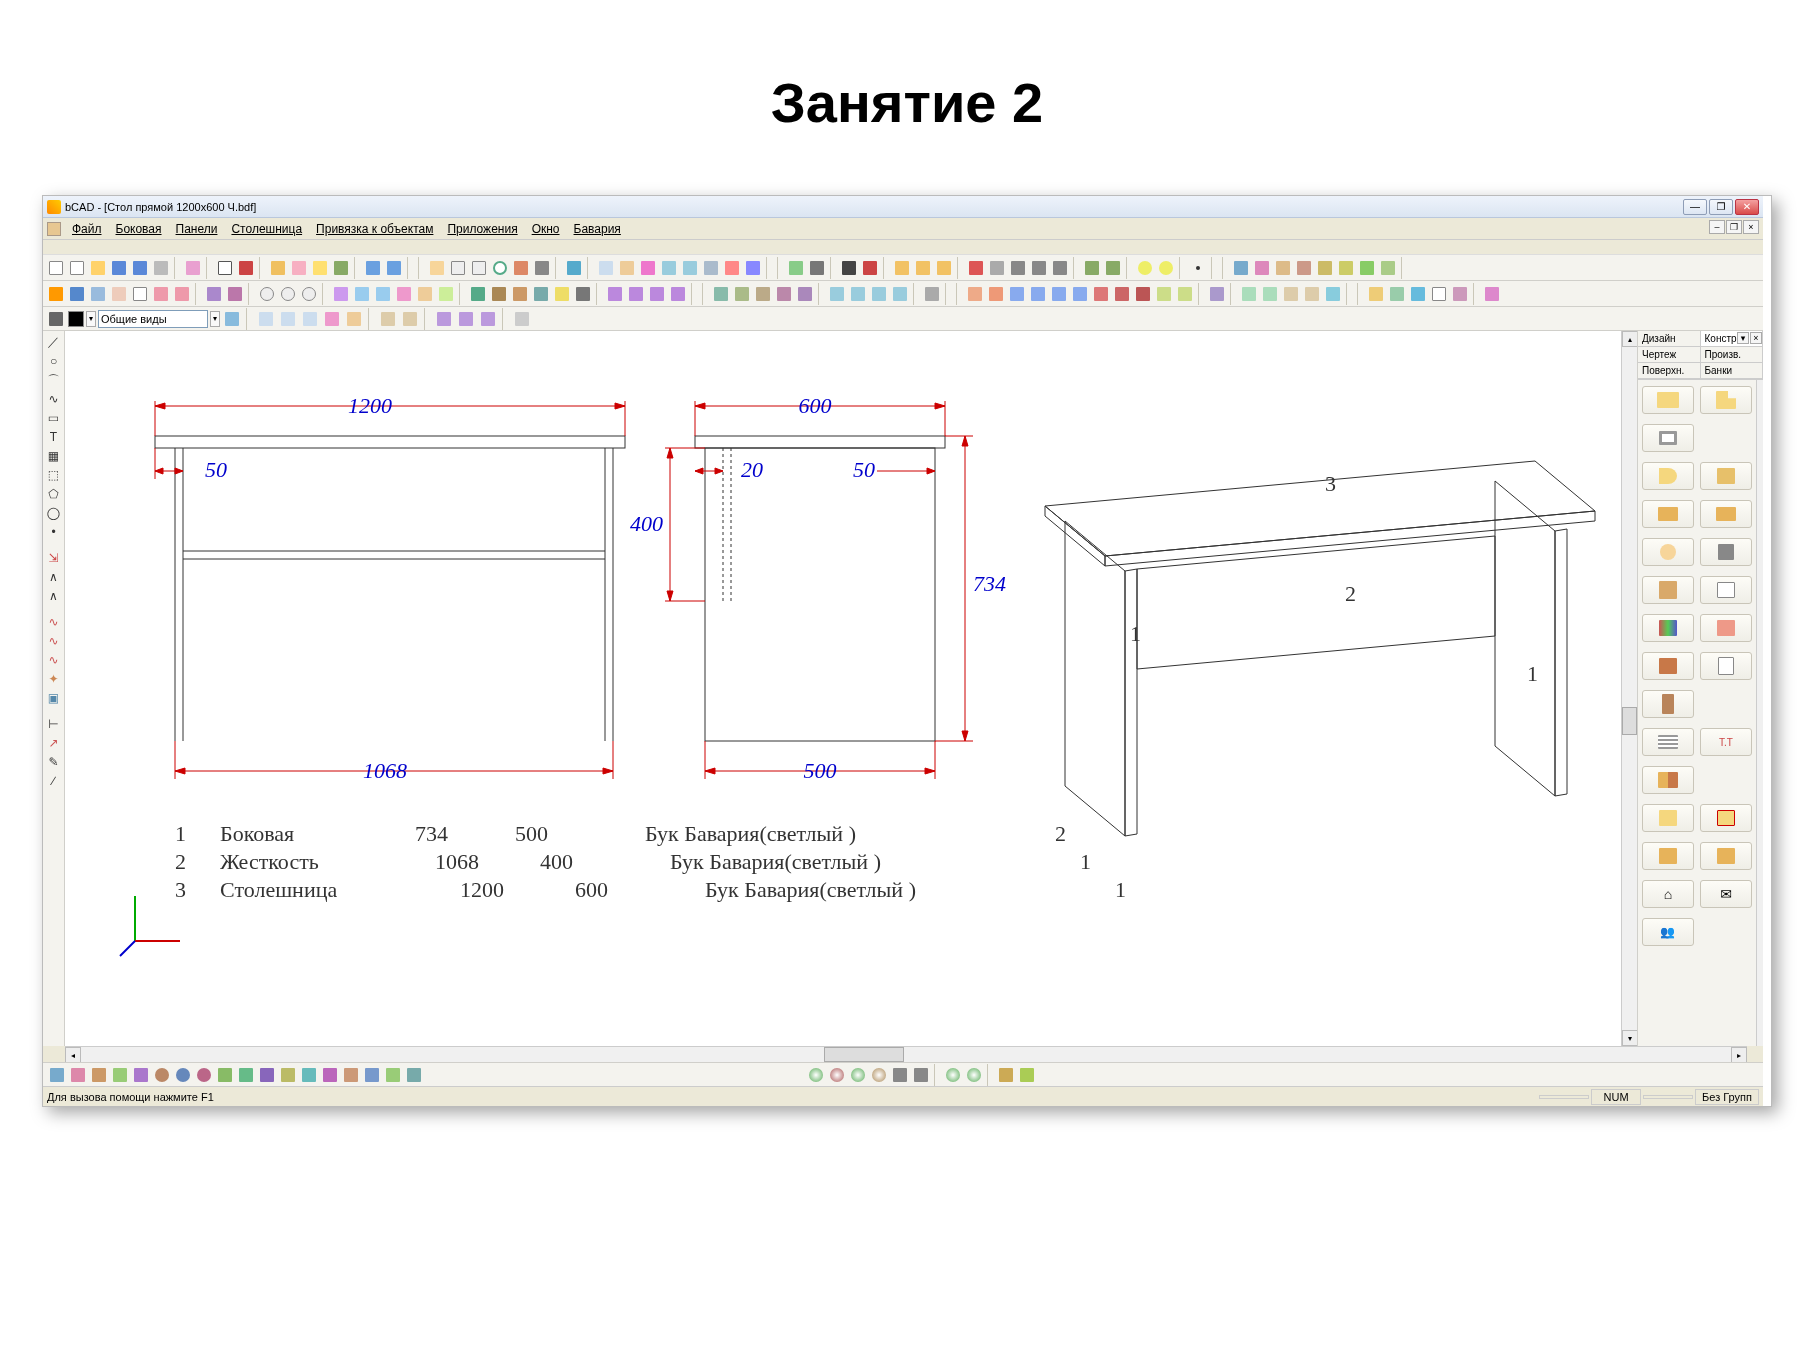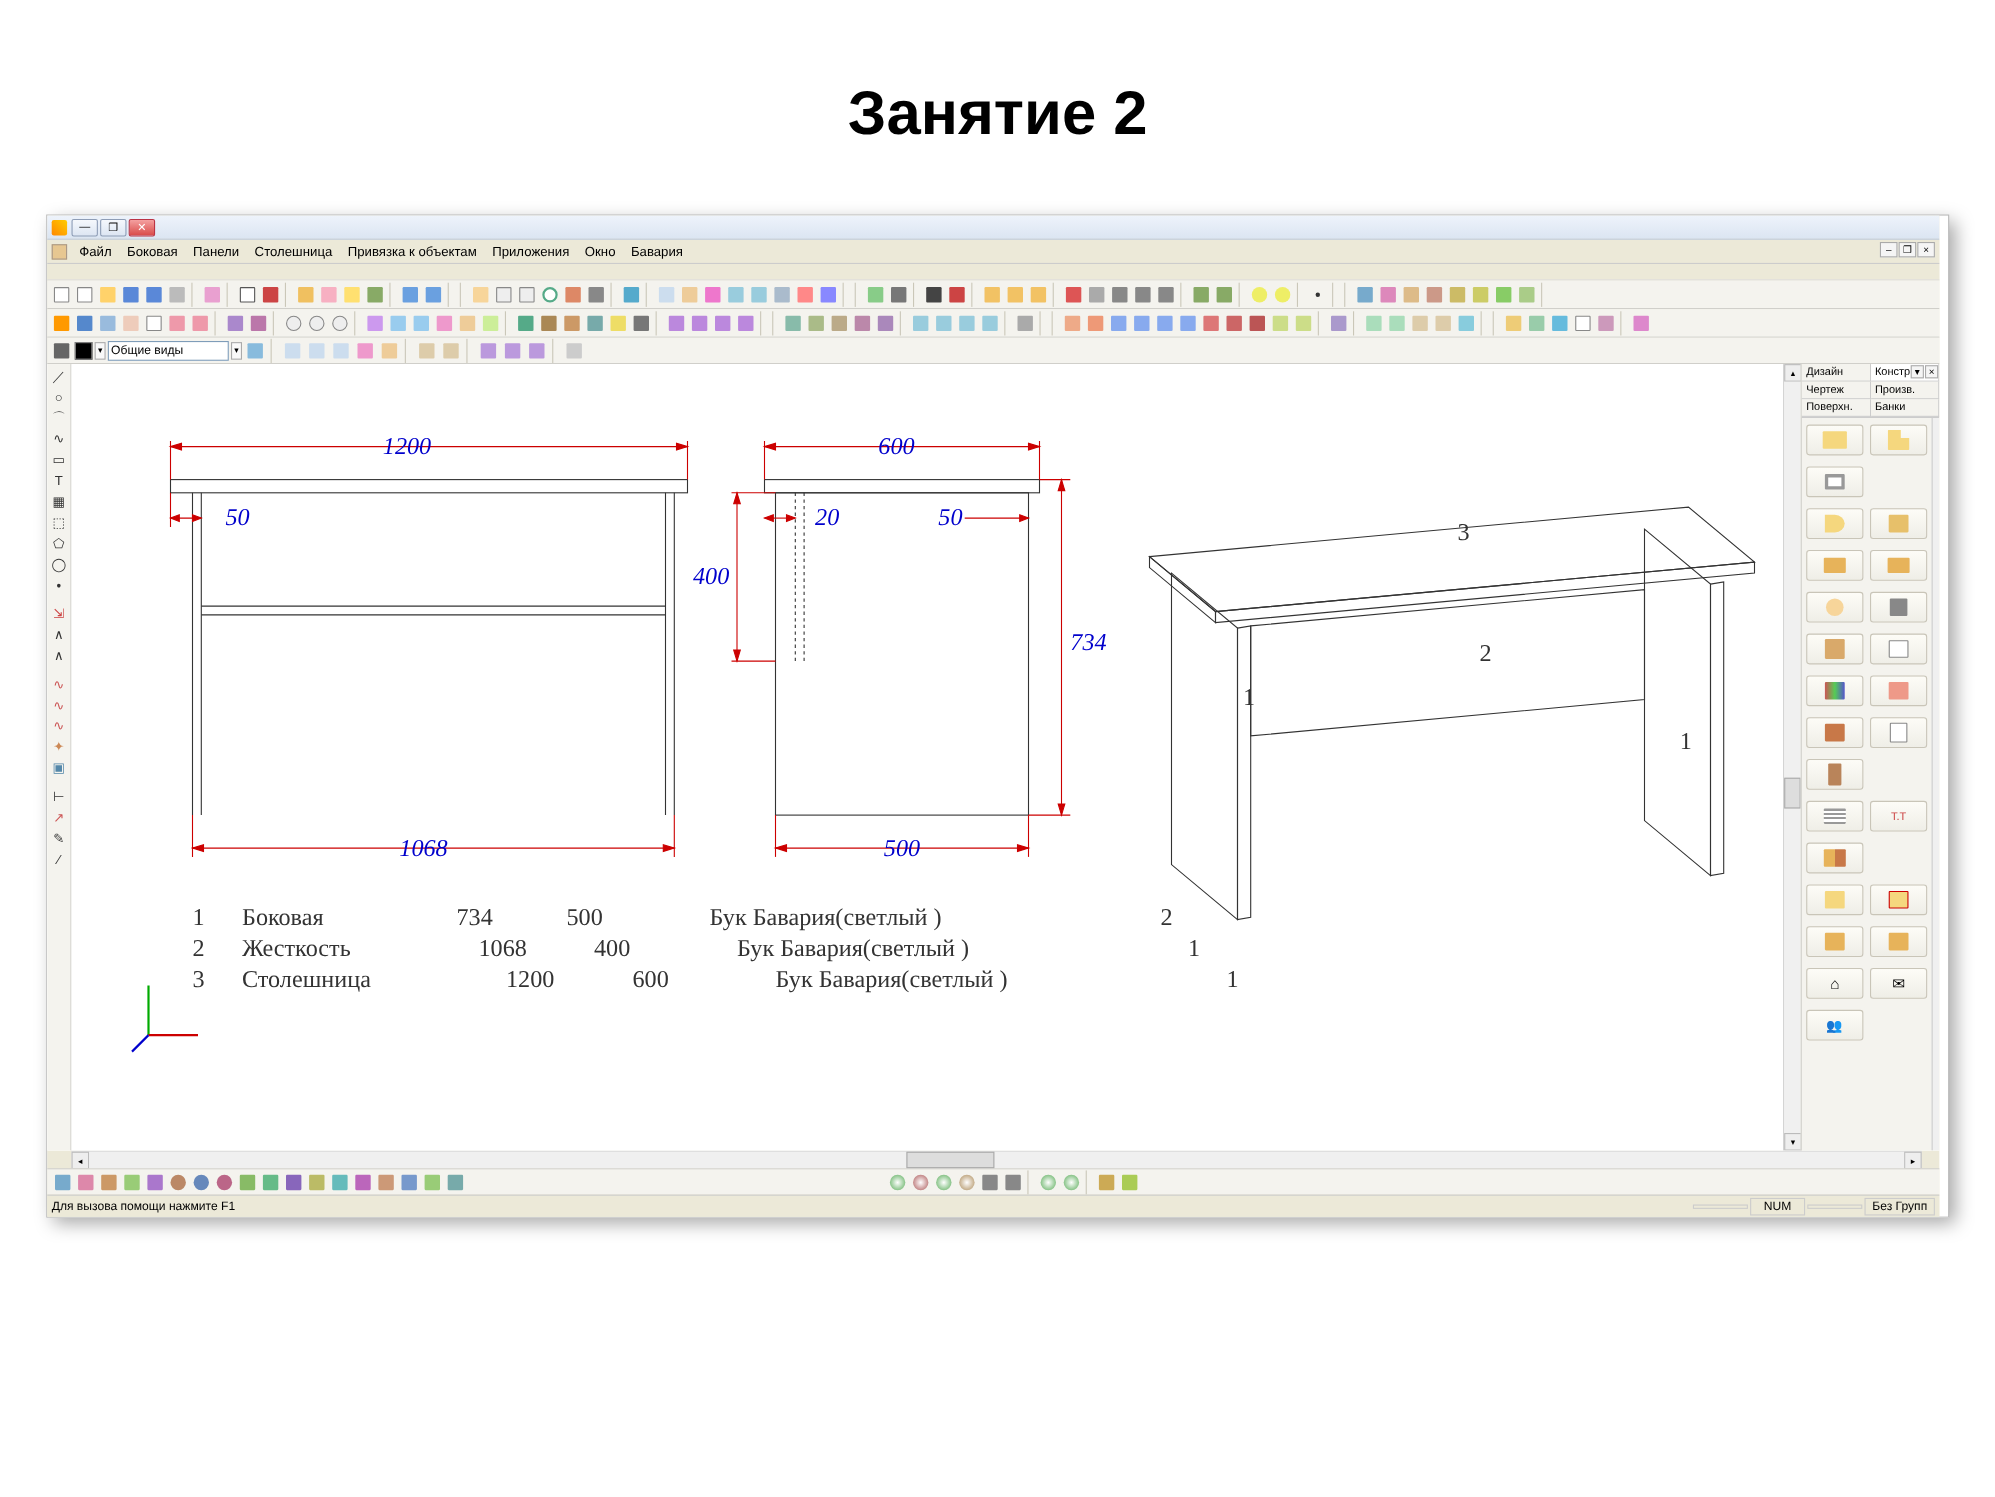--- a/index.html
+++ b/index.html
@@ -65,21 +65,21 @@
     background: #ece9d8;
     border-bottom: 1px solid #ccc;
     padding: 0 4px;
     font-size: 12px;
     position: relative;
   }
   .menubar .mdi-icon {
     width:14px; height:14px; margin-right:4px;
     background:#e7c791; border:1px solid #a98;
   }
-  .menubar .menu-item { padding: 2px 7px; cursor: default; }
+  .menubar .menu-item { padding: 2px 7px; cursor: default; text-decoration: underline; }
   .mdi-btns { position:absolute; right:4px; top:2px; display:flex; gap:1px; }
   .mdi-btn { width:16px; height:14px; border:1px solid #aaa; background:#f5f5f5; font-size:9px; display:flex; align-items:center; justify-content:center; }
 
   .toolbar-strip {
     height: 15px;
     background: #ece9d8;
     border-bottom: 1px solid #ddd;
   }
 
   .toolbar-row {
@@ -261,20 +261,21 @@
 </head>
 <body>
 
 <div class="slide-title">Занятие 2</div>
 
 <div class="screenshot-wrap">
 <div class="app-window">
 
   <div class="titlebar">
     <div class="app-icon"></div>
+    <div class="title-text">bCAD - [Стол прямой 1200x600 Ч.bdf]</div>
     <div class="win-btns">
       <div class="win-btn">—</div>
       <div class="win-btn">❐</div>
       <div class="win-btn close">✕</div>
     </div>
   </div>
 
   <div class="menubar">
     <div class="mdi-icon"></div>
     <div class="menu-item">Файл</div>

